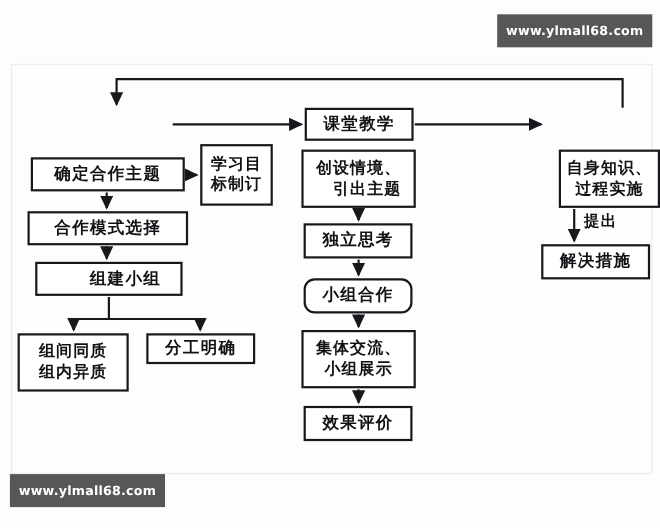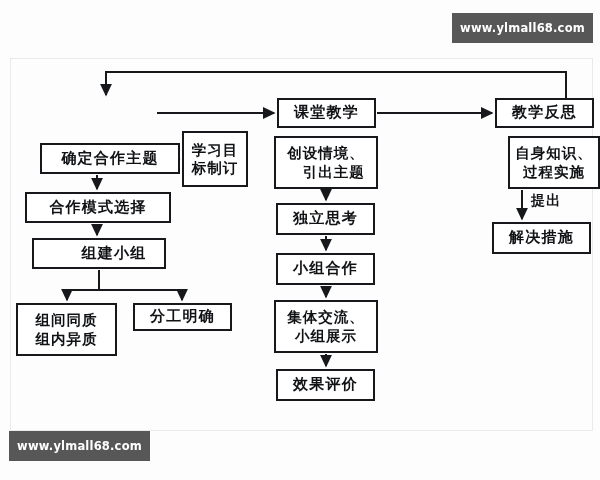--- a/index.html
+++ b/index.html
@@ -140,49 +140,48 @@
 
       <path d="M522,190 L522,219"></path>
     </g>
 
     <g stroke="#16181b" stroke-width="2" fill="none">
       <path d="M99,270 L99,290 M67,290 L182,290"></path>
     </g>
   </svg>
 
 
-  <div class="node" style="left:40px; top:143px; width:140px; height:31px;">确定合作主题</div>
+  <div class="node" style="left:28px; top:143px; width:140px; height:31px;">确定合作主题</div>
 
   <div class="node two-line" style="left:182px; top:131px; width:66px; height:56px;">学习目
 标制订</div>
 
   <div class="node" style="left:25px; top:192px; width:146px; height:31px;">合作模式选择</div>
 
   <div class="node" style="left:32px; top:238px; width:134px; height:31px;padding-left:32px;">组建小组</div>
 
   <div class="node two-line" style="left:16px; top:303px; width:101px; height:53px;">组间同质
 组内异质</div>
 
   <div class="node" style="left:133px; top:303px; width:99px; height:28px;">分工明确</div>
 
   <div class="node" style="left:277px; top:98px; width:99px; height:30px;">课堂教学</div>
 
   <div class="node two-line" style="left:274px; top:136px; width:104px; height:53px;text-align:right;">创设情境、
 引出主题</div>
 
   <div class="node" style="left:276px; top:203px; width:99px; height:32px;">独立思考</div>
 
-  <div class="node" style="left:276px; top:253px; width:99px; height:32px;">小组合作</div>
+  <div class="node" style="left:276px; top:253px; width:99px; height:32px;border-radius:10px;">小组合作</div>
 
   <div class="node two-line" style="left:274px; top:300px; width:104px; height:53px;">集体交流、
 小组展示</div>
 
   <div class="node" style="left:276px; top:369px; width:99px; height:32px;">效果评价</div>
 
-  <div class="node" style="left:495px; top:98px; width:99px; height:30px;">教学反思</div>
 
   <div class="node two-line" style="left:508px; top:136px; width:92px; height:53px;">自身知识、
 过程实施</div>
 
   <div class="node" style="left:492px; top:222px; width:99px; height:32px;">解决措施</div>
 
   <div class="edge-label" style="left:531px; top:192px;">提出</div>
 
 </div>
 

